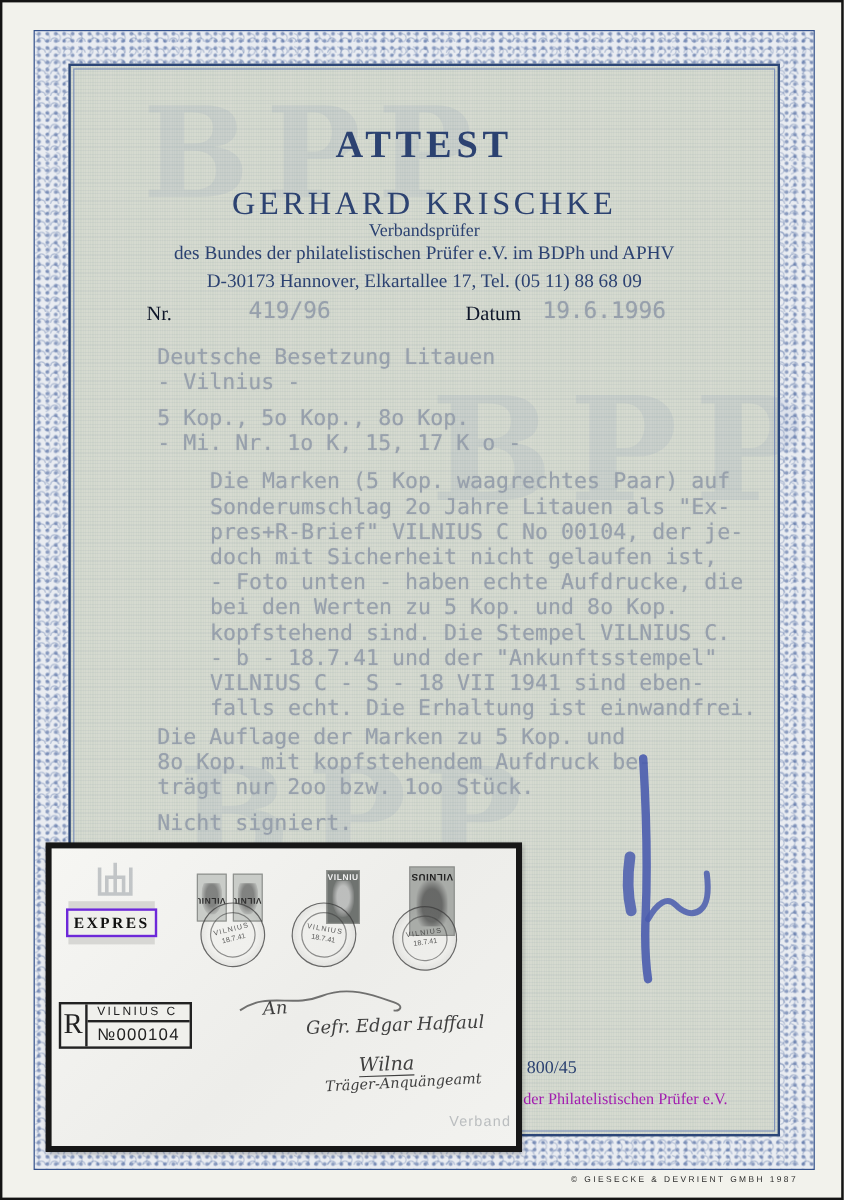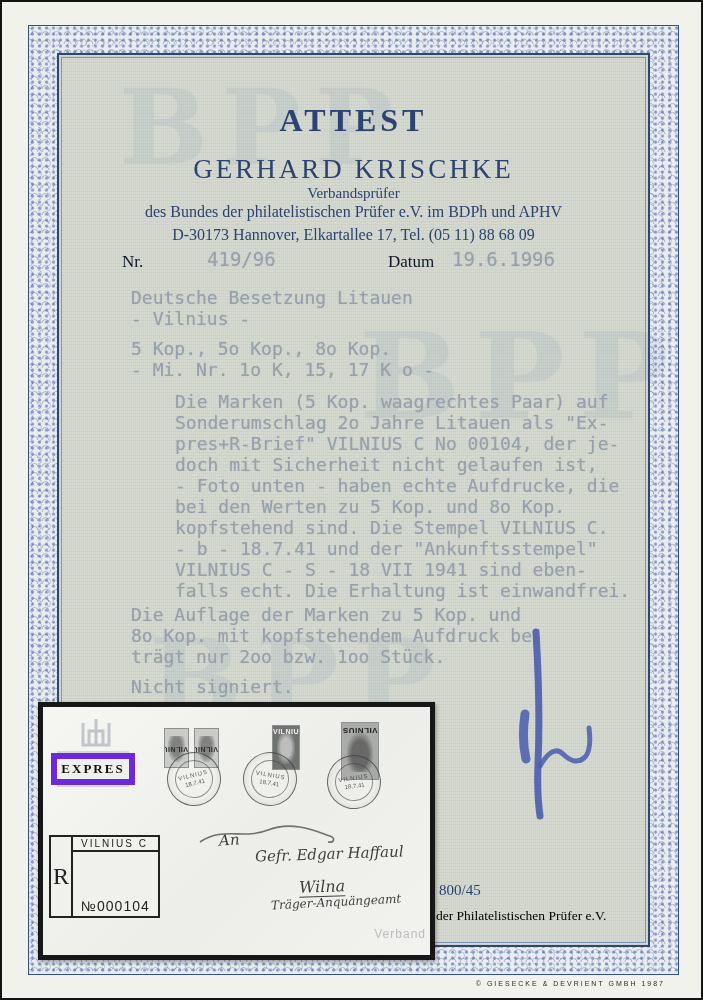--- a/index.html
+++ b/index.html
@@ -57,50 +57,50 @@
   .envelope {
     position:relative; width:100%; height:100%;
     background:linear-gradient(135deg,#f6f6f3 0%,#ededea 55%,#f2f2ef 100%);
   }
   .emblem { position:absolute; left:36px; top:10px; opacity:.55; }
   .expres-outer {
     position:absolute; left:14px; top:44px; width:72px; height:36px;
     background:#d7d7d4; display:flex; align-items:center; justify-content:center;
   }
   .expres-box {
-    border:6px solid #6d28d9; background:#efefec; padding:2px 4px;
+    border:2px solid #6d28d9; background:#efefec; padding:2px 4px;
     font-family:"Liberation Serif",serif; font-weight:bold; font-size:13px; letter-spacing:2px; color:#111;
   }
   .stamp { position:absolute; border:1px solid #8f918e; overflow:hidden; }
   .stamp .figure { position:absolute; left:15%; right:15%; top:18%; bottom:12%;
     background:radial-gradient(ellipse at 50% 40%, rgba(70,70,70,.55) 0 40%, rgba(120,120,120,.25) 70%, transparent 75%); }
   .ovpt { position:absolute; left:0; right:0; text-align:center;
     font-family:"Liberation Sans",sans-serif; font-weight:bold; font-size:7px; letter-spacing:.5px; }
   .inv { transform:rotate(180deg); }
   .postmark {
     position:absolute; width:54px; height:54px; border:1.6px solid rgba(60,60,60,.75);
     border-radius:50%; display:flex; flex-direction:column; align-items:center; justify-content:center;
     background:radial-gradient(circle, transparent 55%, rgba(80,80,80,.06) 70%);
   }
   .postmark::before { content:""; position:absolute; inset:7px; border:1px solid rgba(60,60,60,.55); border-radius:50%; }
   .pm-city { font-family:"Liberation Sans",sans-serif; font-size:6px; letter-spacing:1px; color:rgba(50,50,50,.8); }
   .pm-date { font-family:"Liberation Sans",sans-serif; font-size:6px; color:rgba(50,50,50,.8); margin-top:2px; }
   .reg-label { position:absolute; left:6px; top:128px; display:flex; border:2px solid #222; background:#f0f0ec; }
   .reg-r { width:22px; display:flex; align-items:center; justify-content:center;
     font-family:"Liberation Serif",serif; font-size:24px; color:#222; border-right:2px solid #222; }
-  .reg-rows { display:flex; flex-direction:column;gap:44px; }
+  .reg-rows { display:flex; flex-direction:column; }
   .reg-city { padding:1px 8px; font-family:"Liberation Sans",sans-serif; font-size:10px; letter-spacing:2px;
     color:#222; border-bottom:2px solid #222; }
   .reg-num { padding:2px 8px; font-family:"Liberation Sans",sans-serif; font-size:14px; letter-spacing:1px; color:#222; }
   .hand { position:absolute; font-family:"DejaVu Serif",serif; font-style:italic; color:#3f3f3f; }
   .photo-watermark { position:absolute; right:4px; bottom:14px; color:rgba(150,155,160,.6);
     font-family:"Liberation Sans",sans-serif; font-size:12px; letter-spacing:1px; }
   
   .footer-num  { position:absolute; left:437px; top:880px; font-size:15px; color:#2c4271; }
-  .footer-text { position:absolute; left:434px; top:906px; font-size:13.5px; color:#000000; }
+  .footer-text { position:absolute; left:434px; top:906px; font-size:13.5px; color:#a21caf; }
   .printer {
     position:absolute; right:36px; top:978px; font-family:"Liberation Sans",sans-serif;
     font-size:7px; letter-spacing:2px; color:#2a2a2a;
   }
 </style>
 </head>
 <body>
 
 <div class="page">
 

